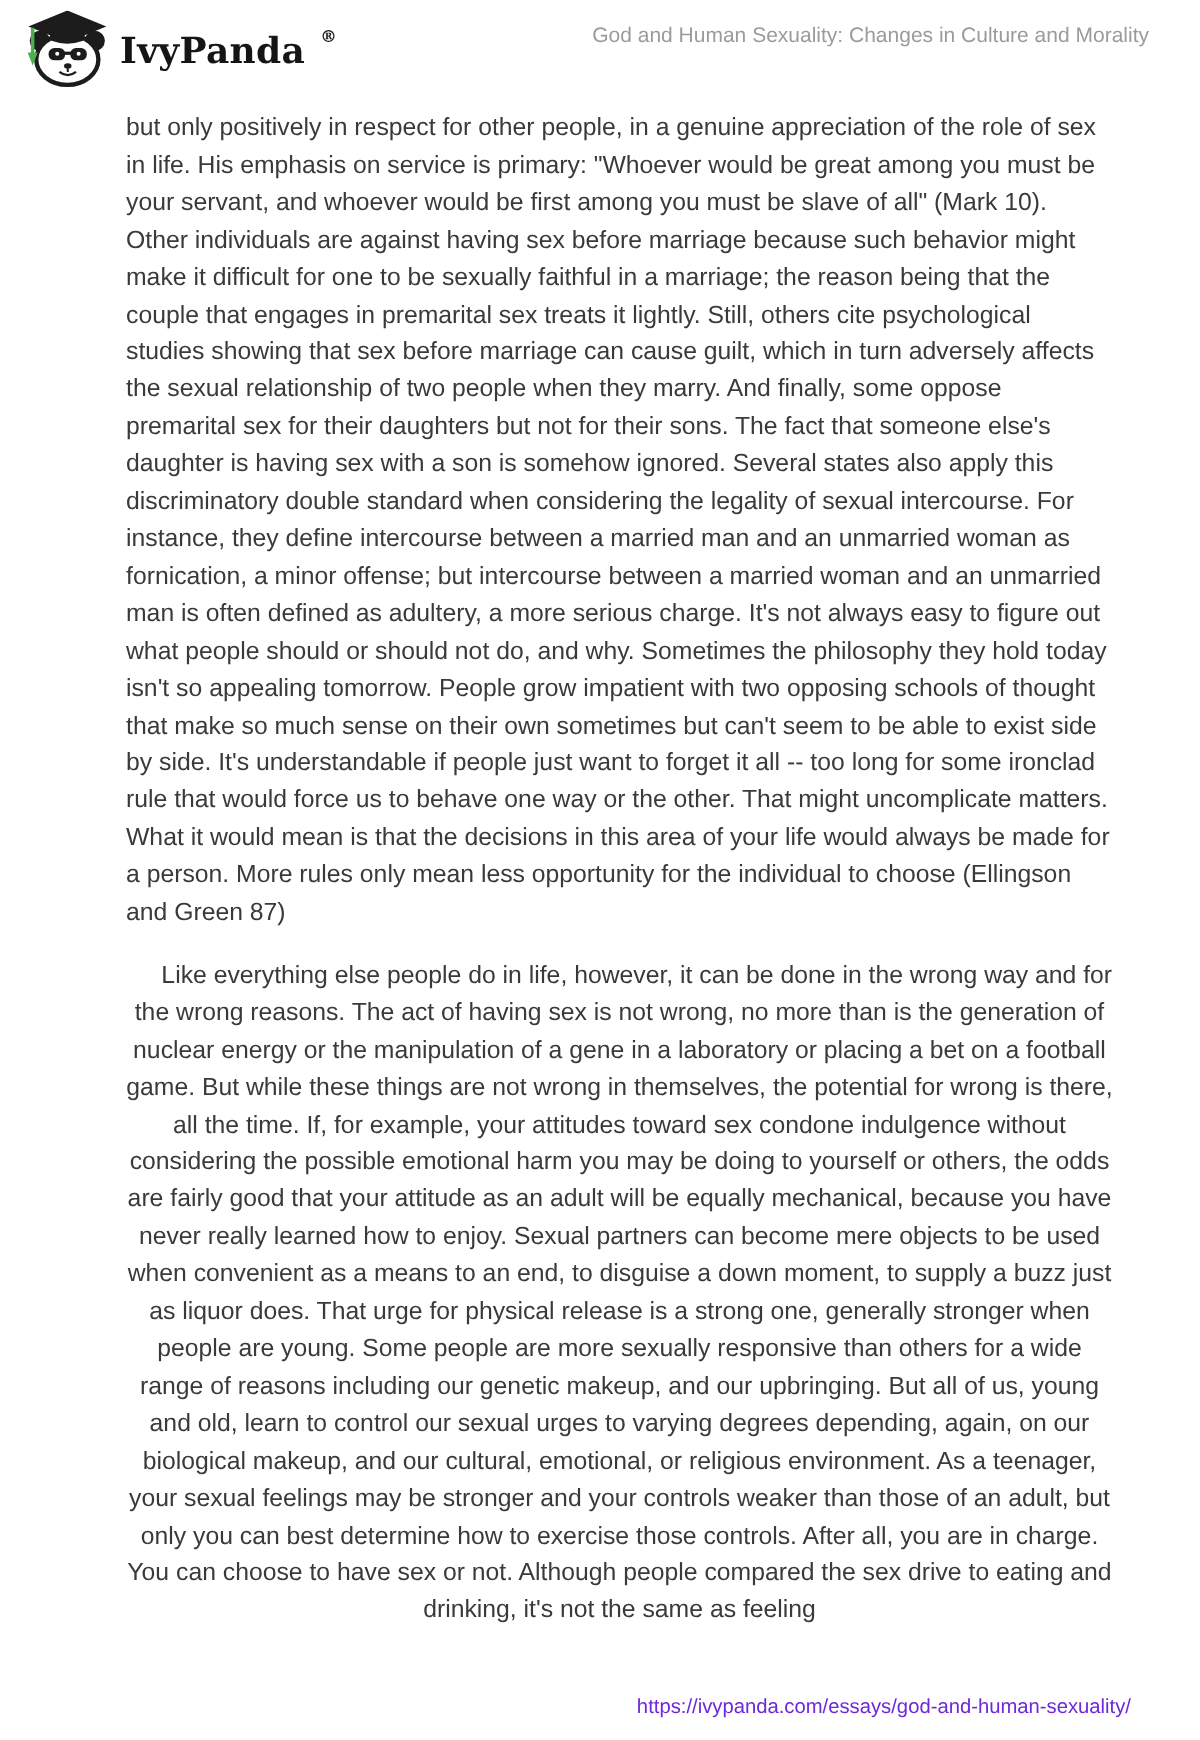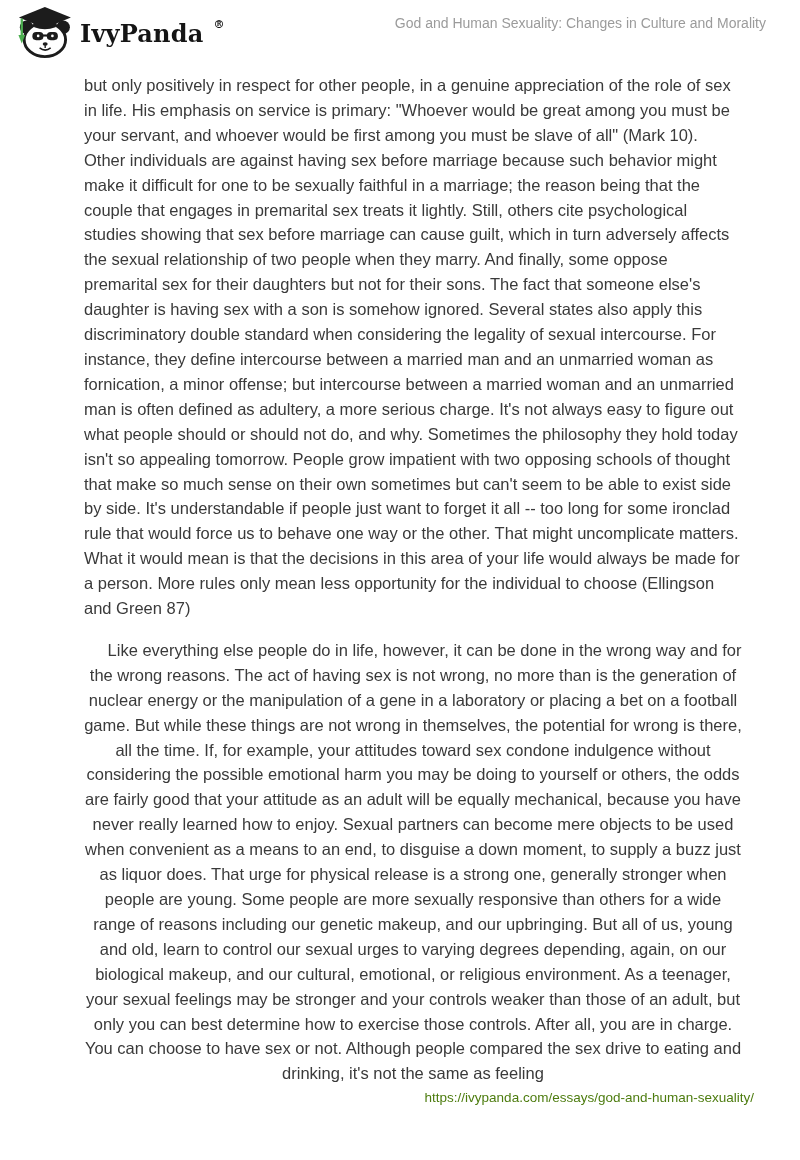--- a/index.html
+++ b/index.html
@@ -63,24 +63,24 @@
     line-height: 24.9px;
     color: #3a3a3a;
     text-align: left;
   }
   .essay p { margin: 0 0 17px 0; }
   .essay p.indent { text-indent: 23px; text-align: center; }
 
   
   .footer-url {
     position: absolute;
-    top: 1090px;
+    top: 1130px;
     right: 32px;
     font-size: 13.5px;
-    color: #4d7c0f;
+    color: #6d28d9;
   }
 </style>
 </head>
 <body>
 
 <div class="page">
 
   <header class="header">
     <div class="logo">
       <span class="logo-icon">

